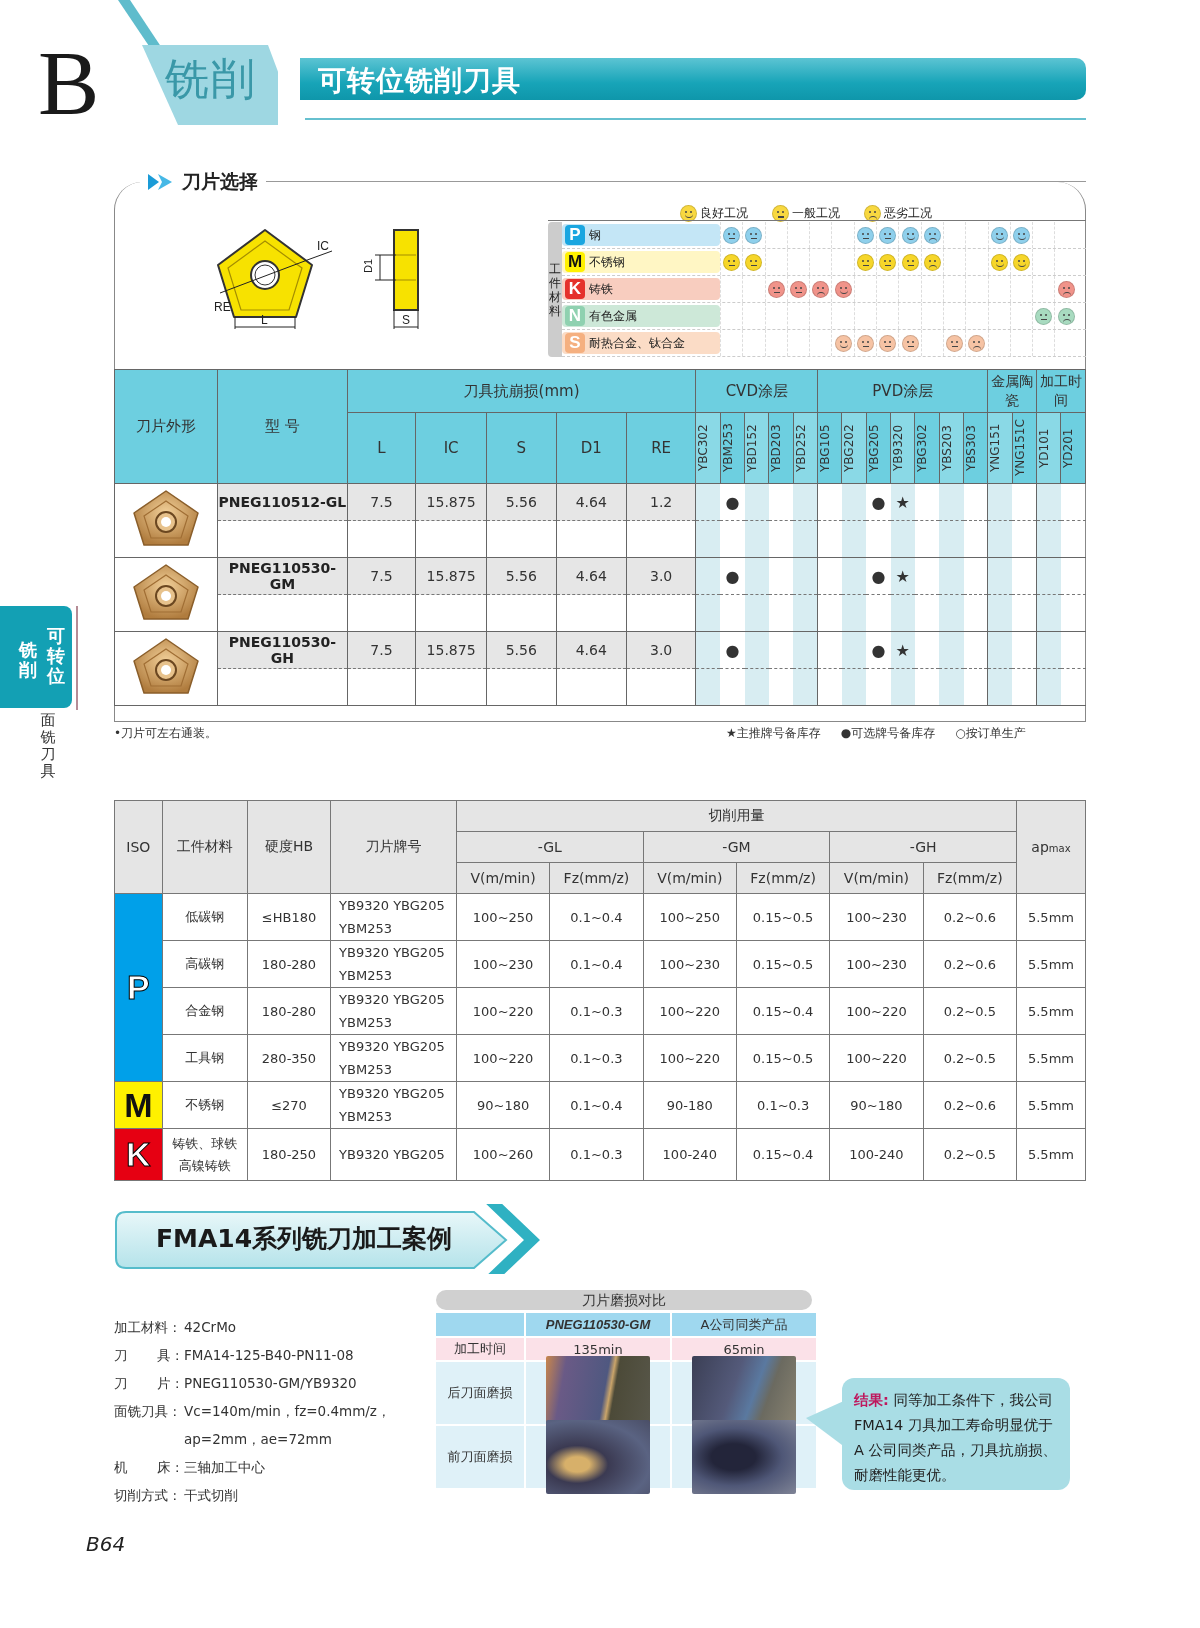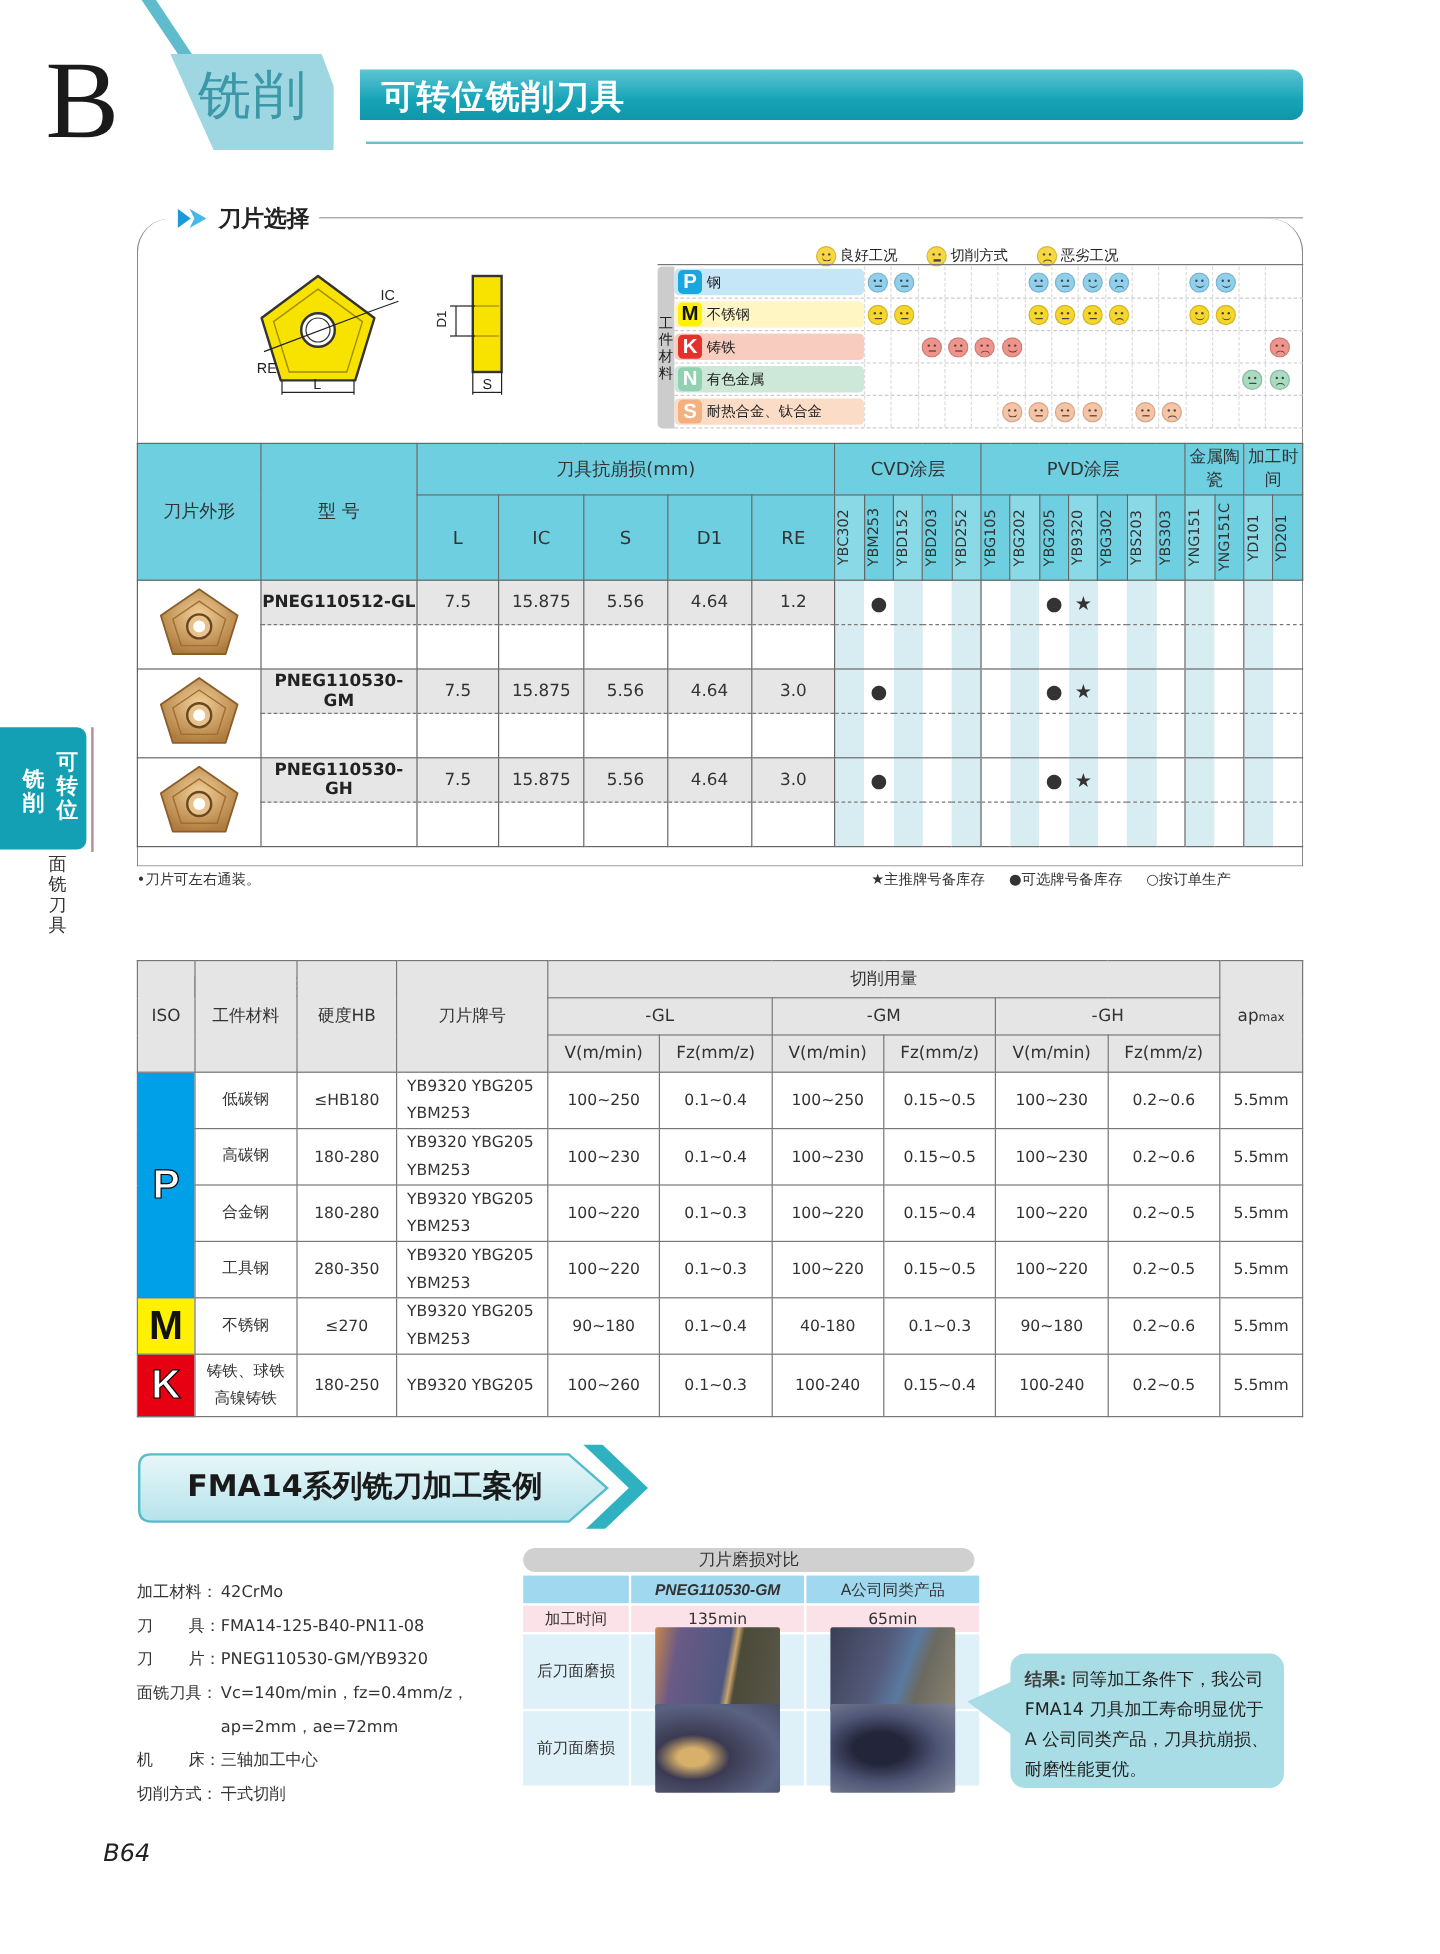--- a/index.html
+++ b/index.html
@@ -74,21 +74,21 @@
 .case-info .lbl{width:70px;display:flex;justify-content:space-between}
 .cmp{left:436px;top:1290px;width:376px}
 .cmp-title{height:20px;border-radius:10px;background:#d0d0d0;text-align:center;font-size:14px;line-height:20px;color:#333;margin-bottom:3px}
 .cmp-grid{display:grid;grid-template-columns:88px 144px 144px;gap:2px}
 .cmp-grid div{display:flex;align-items:center;justify-content:center;font-size:13px;color:#333}
 .cmp-h{background:#9fd8ef;height:23px}
 .cmp-t{background:#fbe1e8;height:22px}
 .cmp-i{background:#dff1f8;height:62px}
 .photo{width:104px;height:74px;border-radius:2px}
 .result{left:842px;top:1378px;width:228px;height:112px;background:#a9dde5;border-radius:12px;padding:10px 12px;font-size:14.5px;line-height:25px;color:#222}
-.result b{color:#404040}
+.result b{color:#be185d}
 .result-tail{left:806px;top:1400px;width:0;height:0;border-top:18px solid transparent;border-bottom:30px solid transparent;border-right:40px solid #a9dde5}
 .page{left:86px;top:1532px;font-size:20px;font-style:italic;color:#222}
 </style>
 </head>
 <body>
 
 <div class="abs hdr-B">B</div>
 <svg class="abs hdr-slash" viewBox="0 0 190 125">
   <polygon points="30,0 42,0 115,110 104,110" fill="#5fbccc"></polygon>
   <polygon points="54,45 180,45 210,125 90,125" fill="#9ed7e2"></polygon>
@@ -146,21 +146,21 @@
   </g>
 </svg>
 
 <div class="abs legend">
   <div class="it">
       <span class="face good" style="background:#f8d840"></span>
       <span>良好工况</span>
     </div>
   <div class="it">
       <span class="face norm" style="background:#f8d840"></span>
-      <span>切削方式</span>
+      <span>一般工况</span>
     </div>
   <div class="it">
       <span class="face bad" style="background:#f8d840"></span>
       <span>恶劣工况</span>
     </div>
 </div>
 <div class="abs" style="left:548px;top:220px;width:538px;height:1px;background:#777"></div>
 
 <div class="abs cond-side">
     <span>工件材料</span>
@@ -723,21 +723,21 @@
         <td style="line-height:22px">
           <div>不锈钢</div>
         </td>
         <td>≤270</td>
         <td class="grade">
           <div>YB9320  YBG205</div>
           <div>YBM253</div>
         </td>
         <td>90~180</td>
         <td>0.1~0.4</td>
-        <td>40-180</td>
+        <td>90-180</td>
         <td>0.1~0.3</td>
         <td>90~180</td>
         <td>0.2~0.6</td>
         <td>5.5mm</td>
       </tr>
       <tr>
         <td class="iso isoKc" style="height: 52px;">K</td>
         <td style="line-height: 22px; height: 52px;">
           <div>铸铁、球铁</div>
           <div>高镍铸铁</div>

